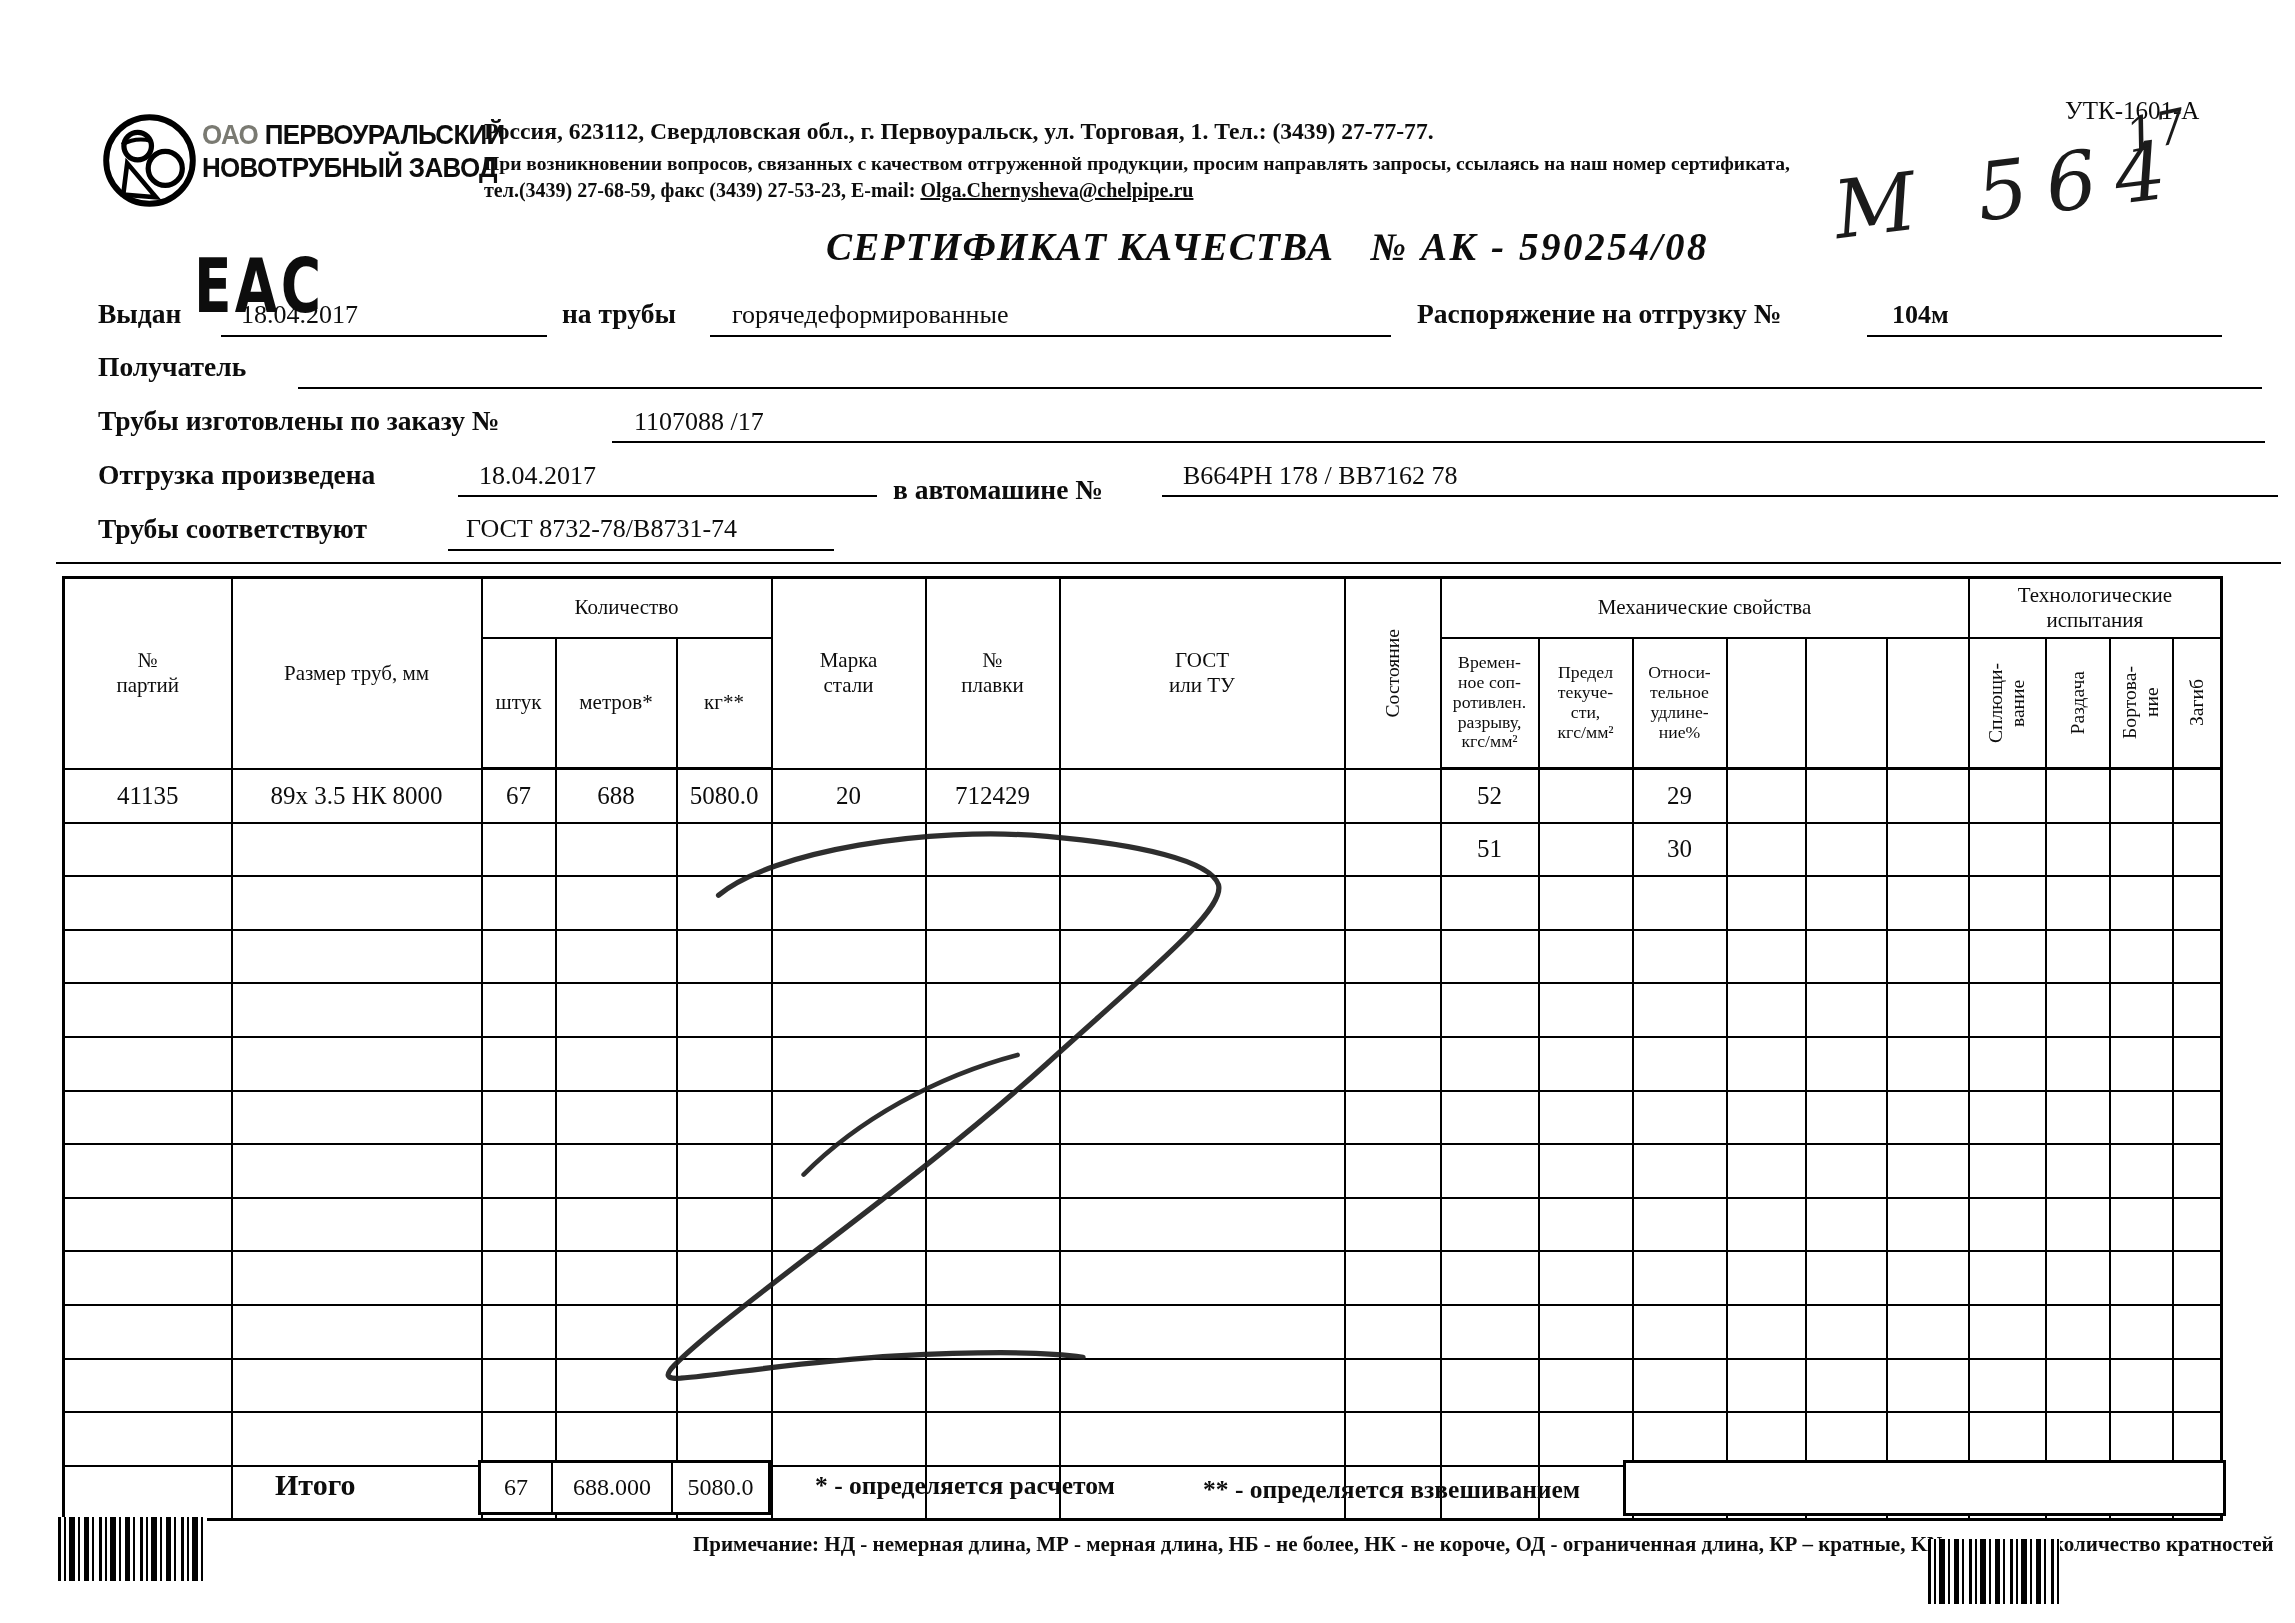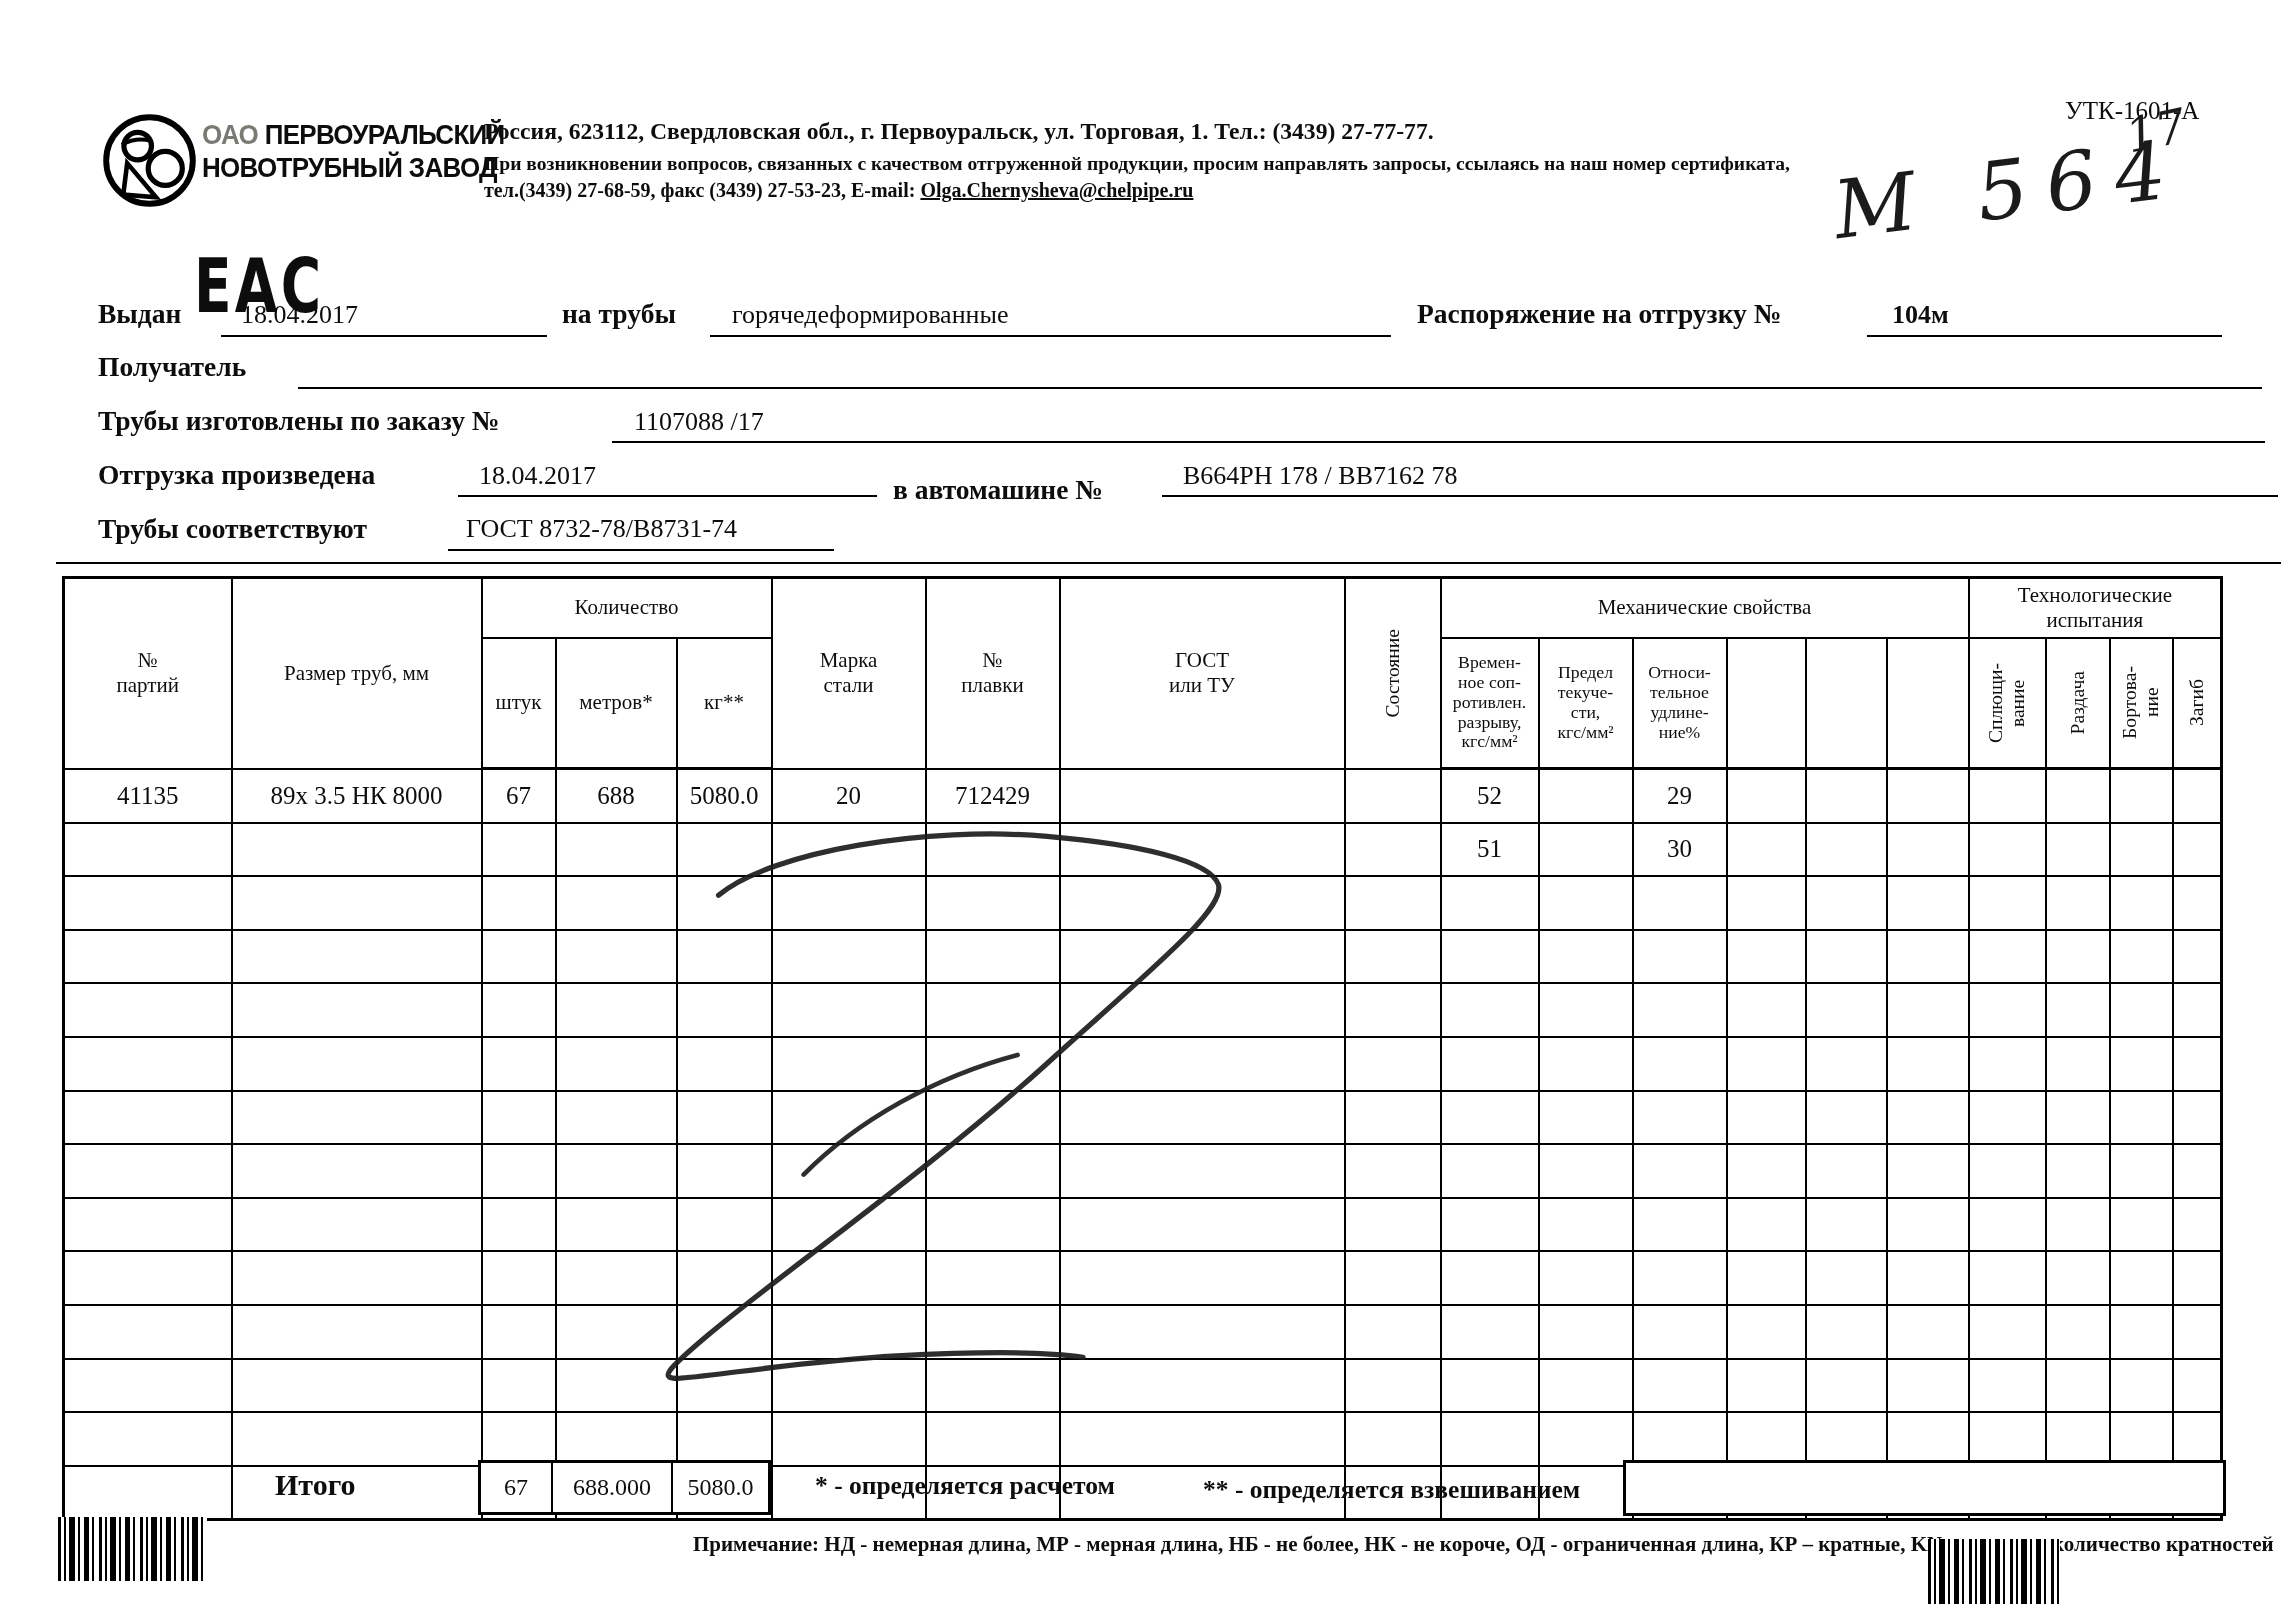--- a/index.html
+++ b/index.html
@@ -129,20 +129,23 @@
   <div class="addr">
     <div class="a1">Россия, 623112, Свердловская обл., г. Первоуральск, ул. Торговая, 1. Тел.: (3439) 27-77-77.</div>
     <div class="a2">При возникновении вопросов, связанных с качеством отгруженной продукции, просим направлять запросы, ссылаясь на наш номер сертификата,</div>
     <div class="a3"><span>тел.(3439) 27-68-59, факс (3439) 27-53-23,  E-mail: </span><span class="email">Olga.Chernysheva@chelpipe.ru</span></div>
   </div>
 
   <div class="form-code">УТК-1601-А</div>
   <div class="hw-main">М 564</div>
   <div class="hw-sup">17</div>
 
+  <div class="title">
+    <span>СЕРТИФИКАТ КАЧЕСТВА</span><span class="num">№  АК -  590254/08</span>
+  </div>
 
   <div class="lbl" style="left:98px;top:298px;">Выдан</div>
   <div class="u" style="left:221px;top:298px;width:326px;height:37px;"></div>
   <div class="val" style="left:241px;top:300px;">18.04.2017</div>
   <div class="lbl" style="left:562px;top:298px;">на трубы</div>
   <div class="u" style="left:710px;top:298px;width:681px;height:37px;"></div>
   <div class="val" style="left:732px;top:300px;">горячедеформированные</div>
   <div class="lbl" style="left:1417px;top:298px;">Распоряжение на отгрузку №</div>
   <div class="u" style="left:1867px;top:298px;width:355px;height:37px;"></div>
   <div class="val" style="left:1892px;top:300px;font-weight:bold;">104м</div>

